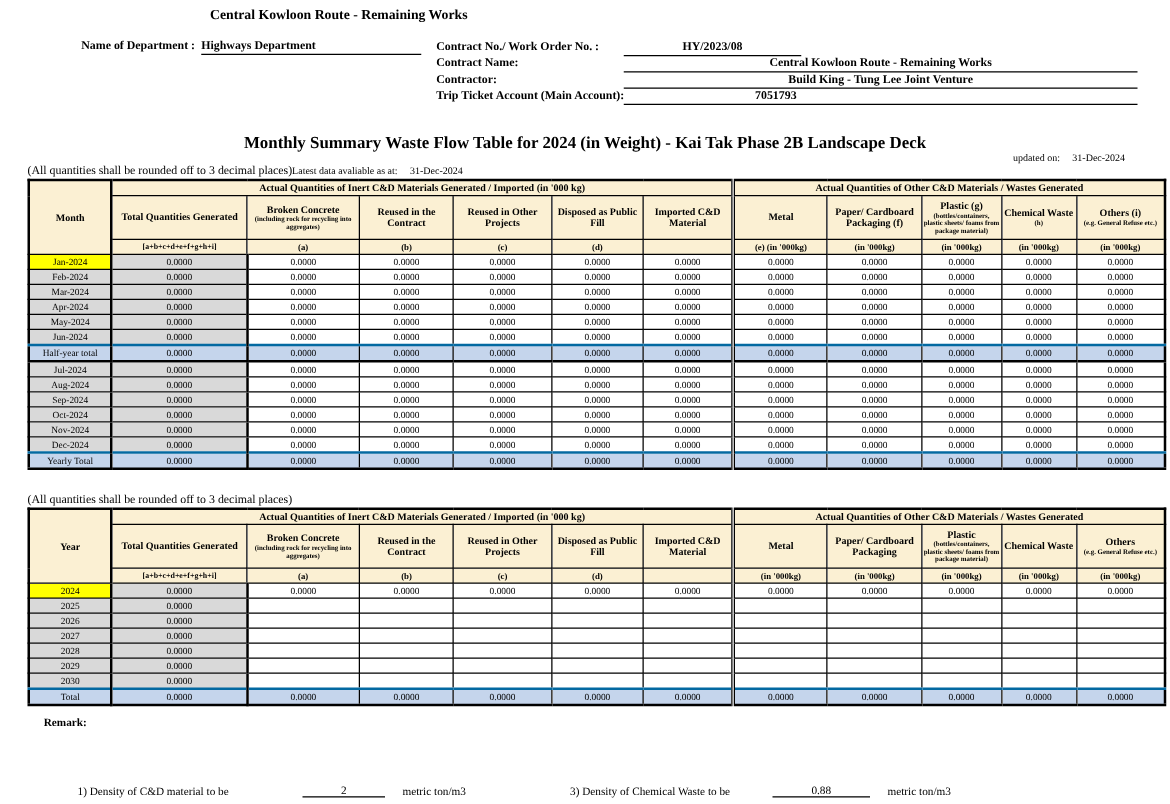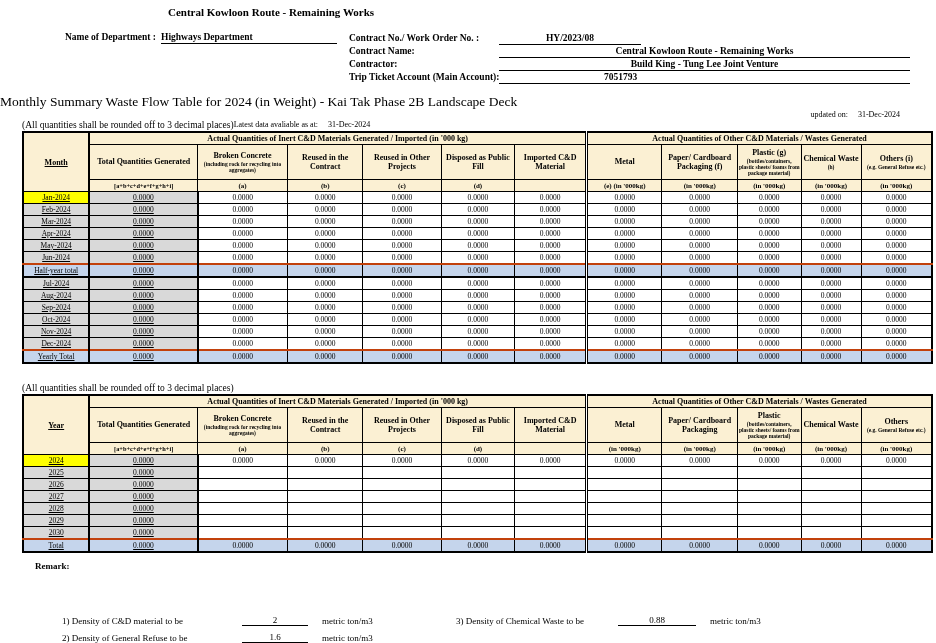--- a/index.html
+++ b/index.html
@@ -18,21 +18,21 @@
   .form-left .val{flex:1;border-bottom:1px solid #000;margin-left:5px;padding-bottom:1px;}
   .form-right{flex:1;margin-left:12px;}
   .fr-row{display:flex;line-height:12px;}
   .fr-lbl{width:150px;white-space:nowrap;}
   .fr-val{flex:1;border-bottom:1px solid #000;text-align:center;}
   .fr-val.short{flex:0 0 142px;}
   .fr-fill{flex:1;}
   .fr-val.ticket{text-align:left;padding-left:105px;}
 
   
-  .main-title{text-align:left;font-size:13.5px;font-weight:normal;margin-top:10px;}
+  .main-title{text-align:center;font-size:13.5px;font-weight:bold;margin-top:22px;}
   .meta-line{display:flex;justify-content:flex-end;font-size:8px;margin-right:26px;line-height:9px;}
   .meta-line .m-lbl{text-align:right;}
   .meta-line .m-val{width:62px;text-align:center;}
   .pre-table-line{display:flex;justify-content:flex-start;margin:1px 26px 1px 22px;}
   .rounding-note{font-size:9.5px;}
 
   
   table.wf{border-collapse:collapse;table-layout:fixed;width:911px;margin:0 0 0 22px;
            border:2px solid #000;}
   table.wf th,table.wf td{border:1px solid #000;padding:0 1px;overflow:hidden;}
@@ -40,22 +40,22 @@
   .grp-row th{font-size:8px;height:11px;}
   .ttl-row th{font-size:8px;height:34px;vertical-align:middle;line-height:1.15;}
   .ttl-row .desc{font-size:5.5px;font-weight:bold;line-height:1.1;display:block;}
   .sub-row th{font-size:7px;height:11px;}
   .sub-row th.formula{font-size:6.3px;}
   table.wf td,table.wf tbody th{font-size:7.5px;text-align:center;height:11px;font-weight:normal;}
   tbody th.rl{background:#D9D9D9;}
   tr.highlight th.rl{background:#FFFF00;}
   td.gray{background:#D9D9D9;}
   tr.total td,tr.total th.rl{background:#C5D5EC;}
-  tr.total td,tr.total th{border-top:2px solid #c2410c;border-bottom:2px solid #000;}
-  .thickR{border-right-width:2px !important;text-decoration:underline;}
+  tr.total td,tr.total th{border-top:2px solid #0369a1;border-bottom:2px solid #000;}
+  .thickR{border-right-width:2px !important;}
   .grp-sep{border-left:3px double #000 !important;}
   .spacer18{height:18px;}
 
   
   .remark-label{margin:8px 0 2px 35px;font-size:9px;font-weight:bold;}
   .remark-grid{display:grid;grid-template-columns:180px 66px 148px 162px 78px 110px;
                margin-left:62px;font-size:9px;row-gap:6px;align-items:end;margin-top:44px;}
   .rem-val{border-bottom:1.5px solid #000;text-align:center;}
   .rem-unit{padding-left:14px;}
   .notes-block{display:flex;margin:14px 26px 0 35px;}

